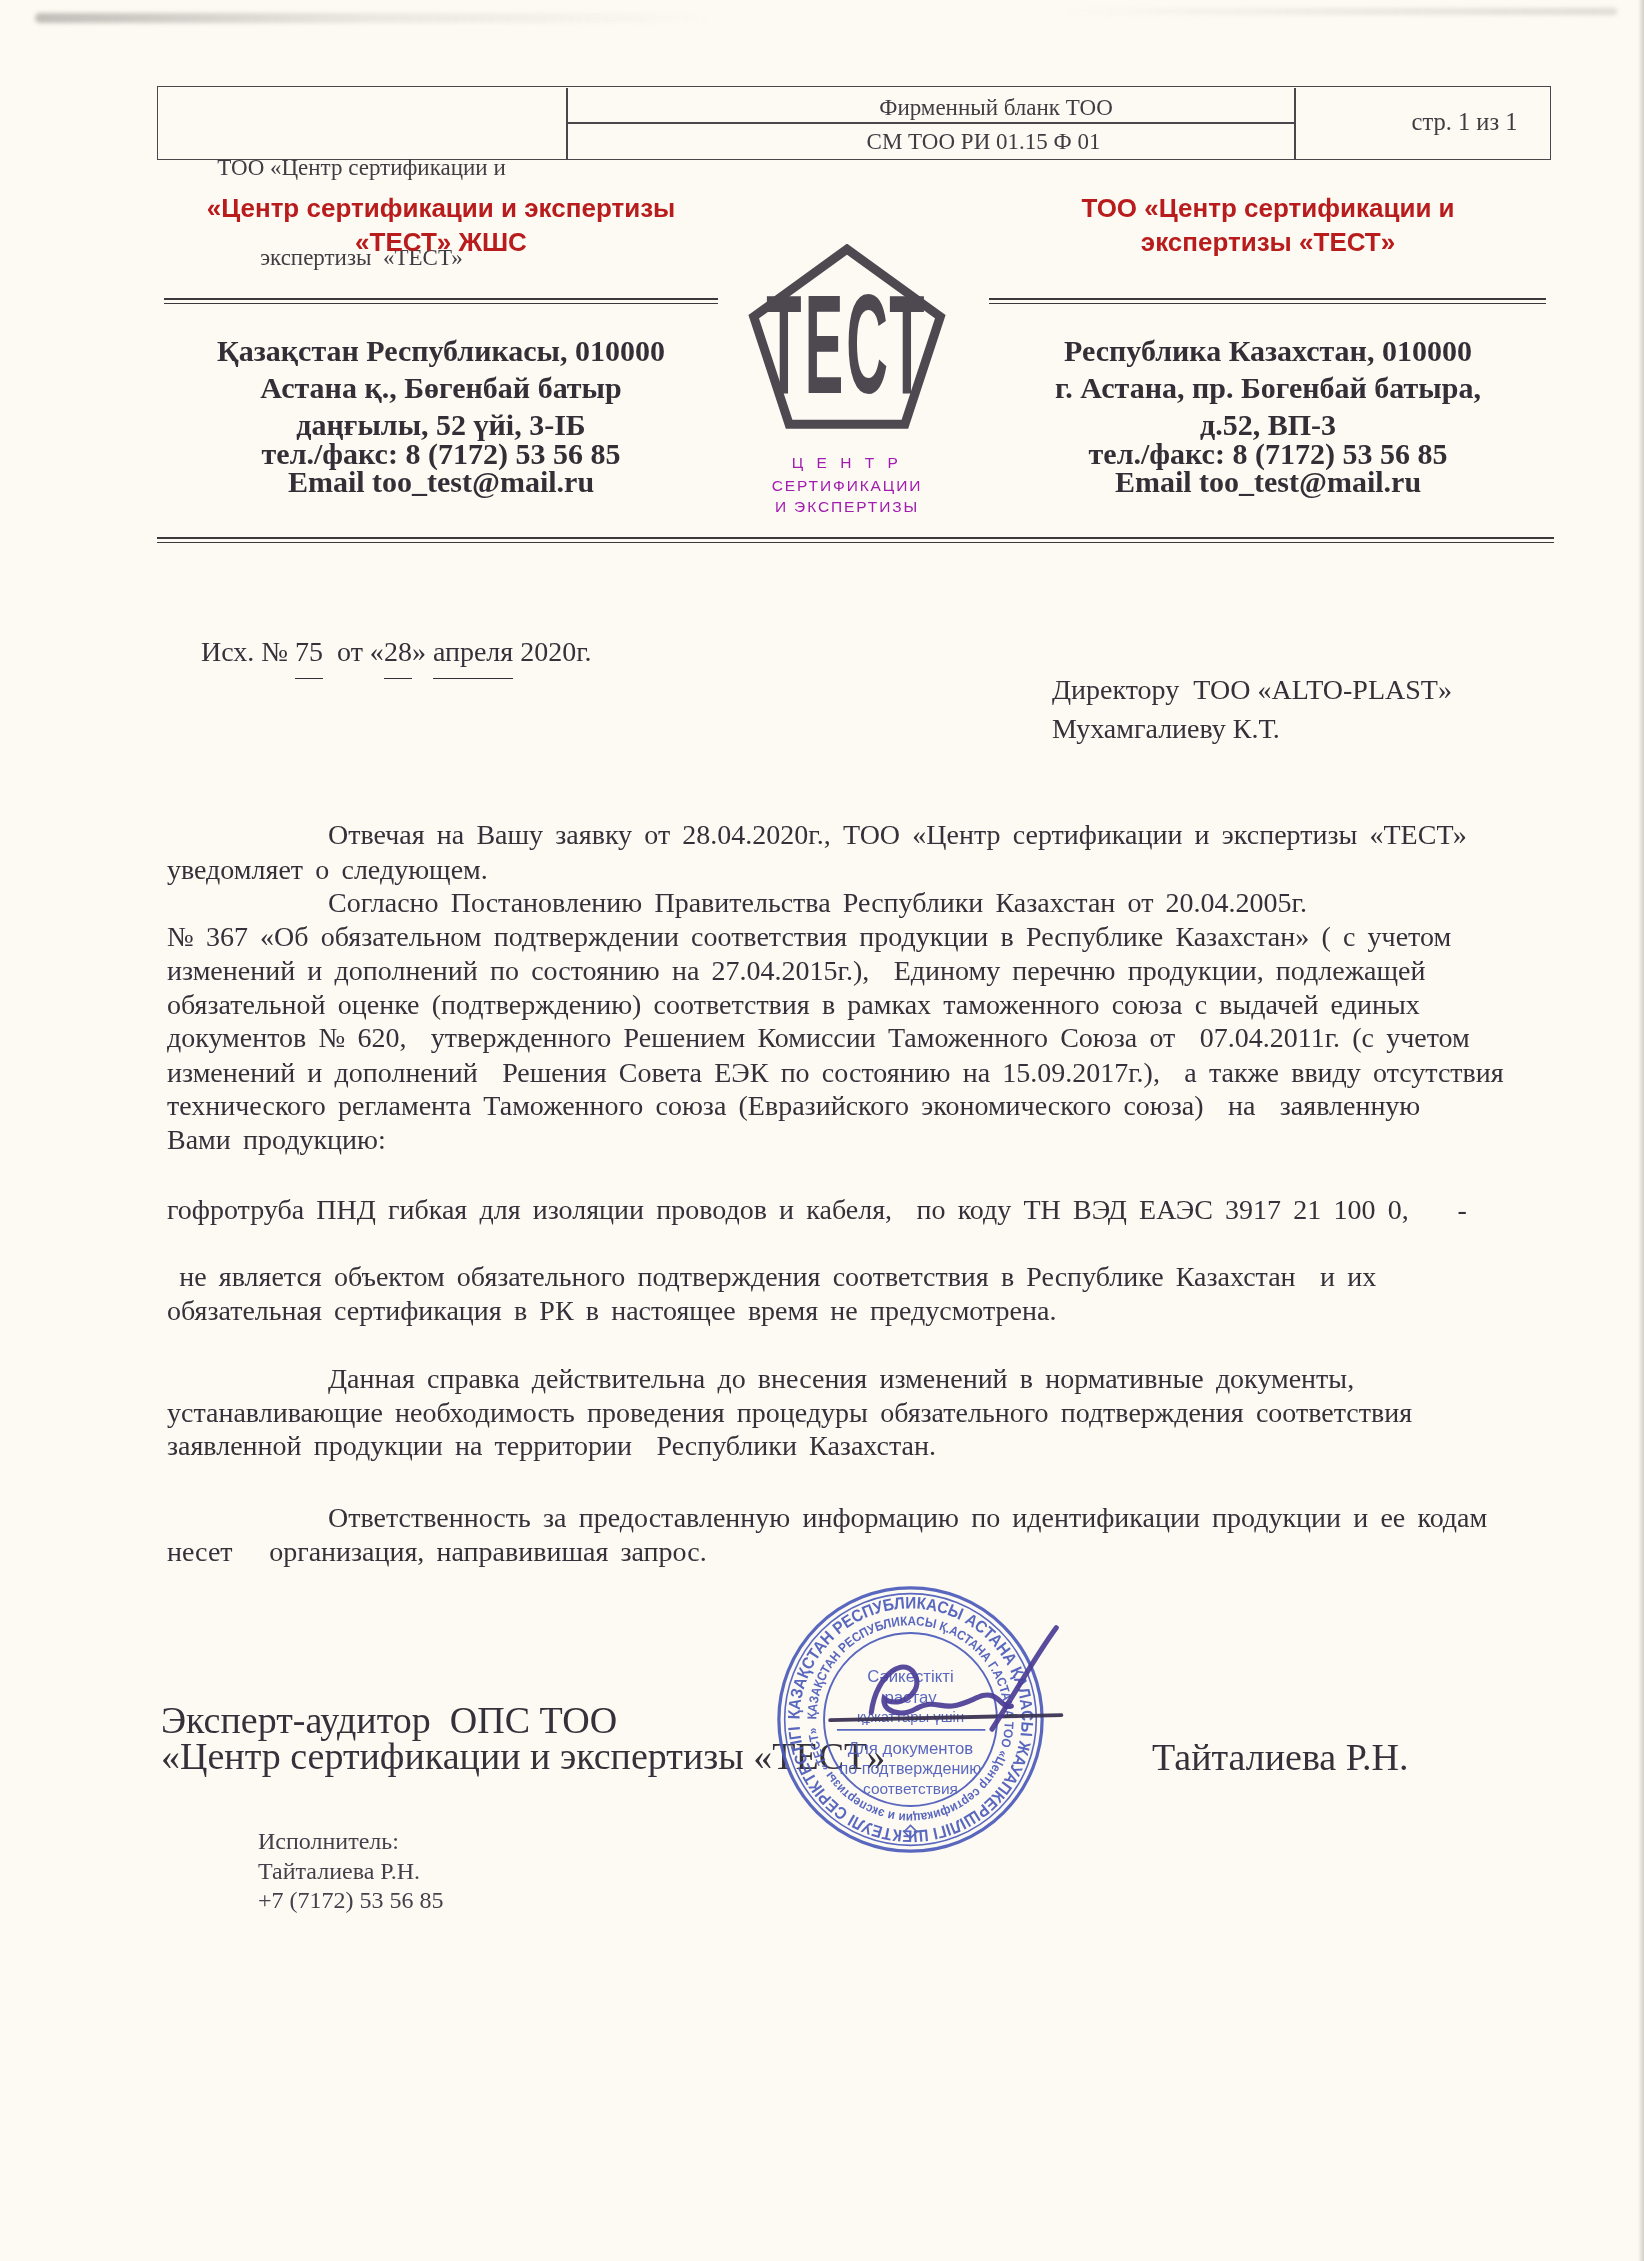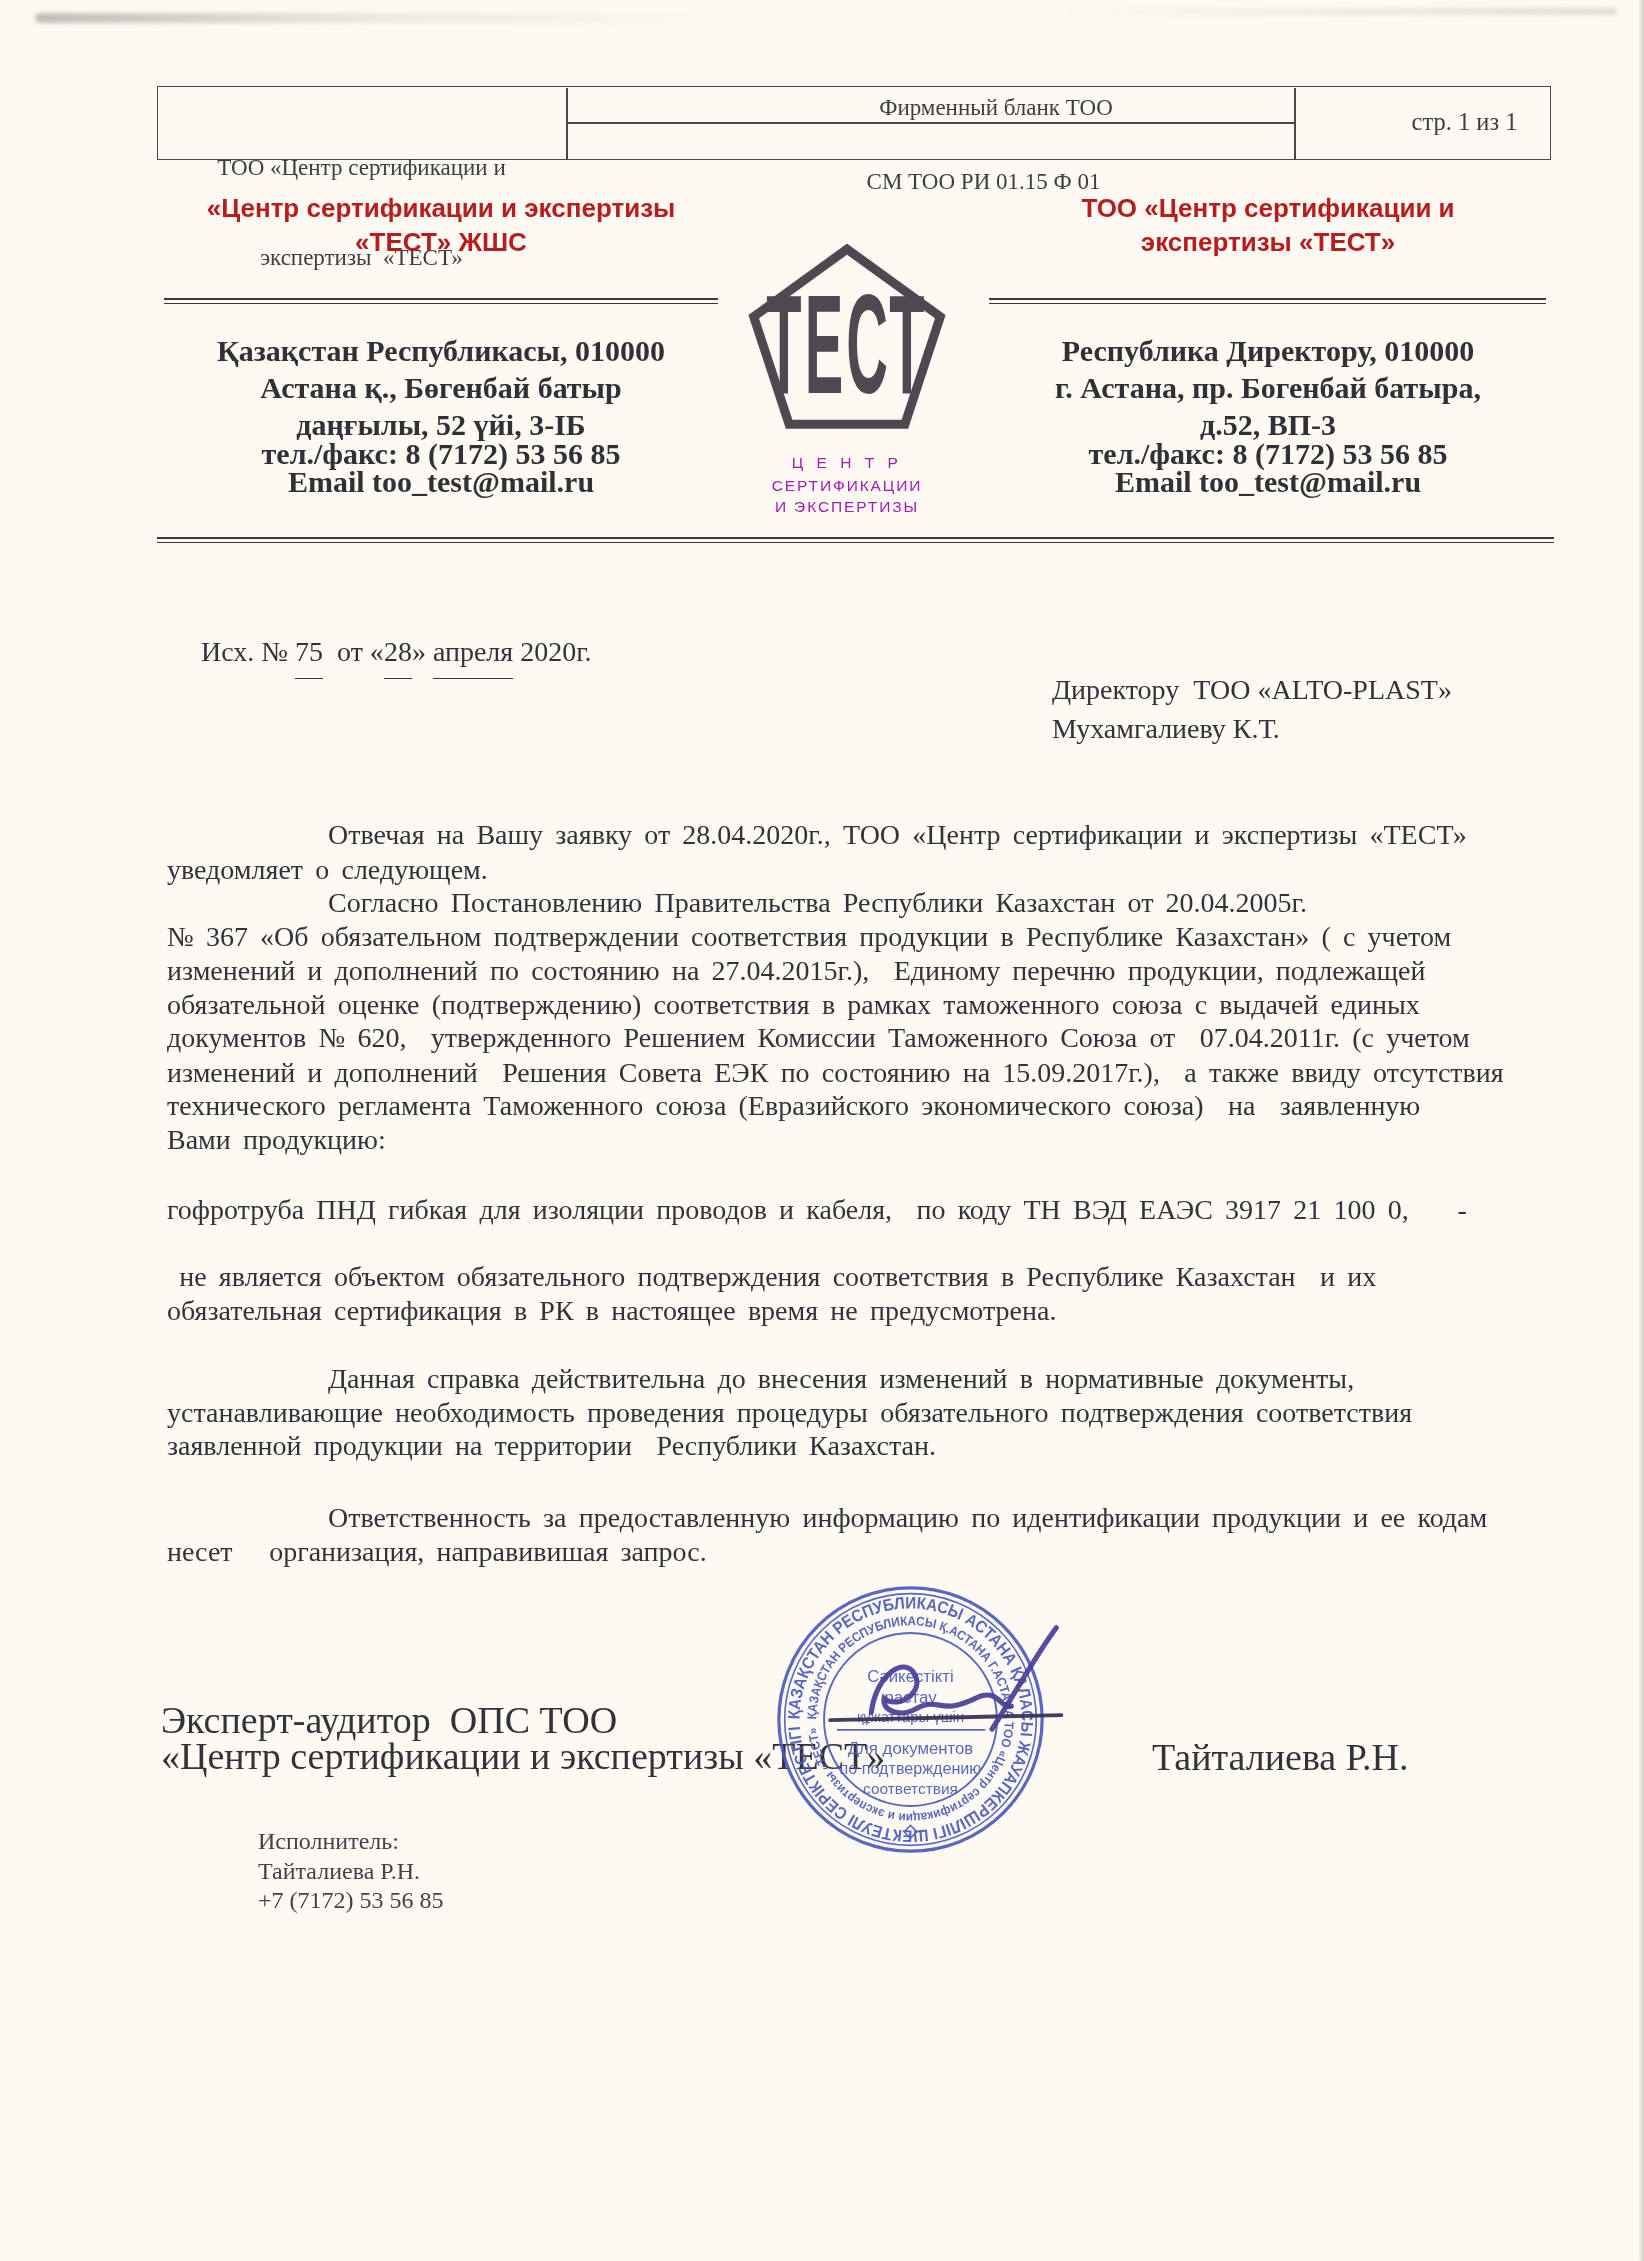--- a/index.html
+++ b/index.html
@@ -51,21 +51,21 @@
   <div class="abs htable" style="left:157px; top:86px; width:1392px; height:72px;"></div>
   <div class="abs vline" style="left:566px; top:88px; height:72px;"></div>
   <div class="abs vline" style="left:1294px; top:88px; height:72px;"></div>
   <div class="abs hline" style="left:568px; top:122px; width:726px;"></div>
 
   <div class="abs hcell" style="left:158px; top:93px; width:407px; line-height:30px;">
     <div>ТОО «Центр сертификации и</div>
     <div>экспертизы  «ТЕСТ»</div>
   </div>
   <div class="abs hcell" style="left:568px; top:95px; width:856px;">Фирменный бланк ТОО</div>
-  <div class="abs hcell" style="left:568px; top:129px; width:831px;margin-top:40px;">СМ ТОО РИ 01.15 Ф 01</div>
+  <div class="abs hcell" style="left:568px; top:129px; width:831px;">СМ ТОО РИ 01.15 Ф 01</div>
   <div class="abs hcell" style="left:1296px; top:108px; width:253px; font-size:24.5px;padding-left:42px;">стр. 1 из 1</div>
 
   <div class="abs lh-title" style="left:161px; top:193px; width:560px;">«Центр сертификации и экспертизы</div>
   <div class="abs lh-title" style="left:161px; top:227px; width:560px;">«ТЕСТ» ЖШС</div>
   <div class="abs dbl" style="left:164px; top:298px; width:554px;"></div>
   <div class="abs lh-addr" style="left:161px; top:334px; width:560px;">Қазақстан Республикасы, 010000</div>
   <div class="abs lh-addr" style="left:161px; top:371px; width:560px;">Астана қ., Бөгенбай батыр</div>
   <div class="abs lh-addr" style="left:161px; top:408px; width:560px;">даңғылы, 52 үйі, 3-ІБ</div>
   <div class="abs lh-addr" style="left:161px; top:437px; width:560px;">тел./факс: 8 (7172) 53 56 85</div>
   <div class="abs lh-addr" style="left:161px; top:465px; width:560px;">Email too_test@mail.ru</div>
@@ -74,21 +74,21 @@
     <polygon points="155,8 300,113 245,280 65,280 10,113" fill="none" stroke="#4e4850" stroke-width="14" stroke-linejoin="miter"></polygon>
     <text transform="translate(155,232) scale(0.78,1.9)" text-anchor="middle" font-family="Liberation Sans, sans-serif" font-weight="bold" font-size="115" letter-spacing="6" fill="#4e4850">ТЕСТ</text>
   </svg>
   <div class="abs logo-cap" style="left:731px; top:454px; width:232px;">Ц Е Н Т Р</div>
   <div class="abs logo-cap" style="left:731px; top:477px; width:232px; letter-spacing:1.9px;">СЕРТИФИКАЦИИ</div>
   <div class="abs logo-cap" style="left:731px; top:498px; width:232px; letter-spacing:1.9px;">И  ЭКСПЕРТИЗЫ</div>
 
   <div class="abs lh-title" style="left:986px; top:193px; width:564px;">ТОО «Центр сертификации и</div>
   <div class="abs lh-title" style="left:986px; top:227px; width:564px;">экспертизы «ТЕСТ»</div>
   <div class="abs dbl" style="left:989px; top:298px; width:557px;"></div>
-  <div class="abs lh-addr" style="left:986px; top:334px; width:564px;">Республика Директору, 010000</div>
+  <div class="abs lh-addr" style="left:986px; top:334px; width:564px;">Республика Казахстан, 010000</div>
   <div class="abs lh-addr" style="left:986px; top:371px; width:564px;">г. Астана, пр. Богенбай батыра,</div>
   <div class="abs lh-addr" style="left:986px; top:408px; width:564px;">д.52, ВП-3</div>
   <div class="abs lh-addr" style="left:986px; top:437px; width:564px;">тел./факс: 8 (7172) 53 56 85</div>
   <div class="abs lh-addr" style="left:986px; top:465px; width:564px;">Email too_test@mail.ru</div>
 
   <div class="abs dbl" style="left:157px; top:537px; width:1397px;"></div>
 
   <div class="abs ref" style="left:173px; top:604px;">
     <span>Исх. № </span><u>75</u><span>  от «</span><u>28</u><span>» </span><u>апреля</u><span> 2020г.</span>
   </div>

